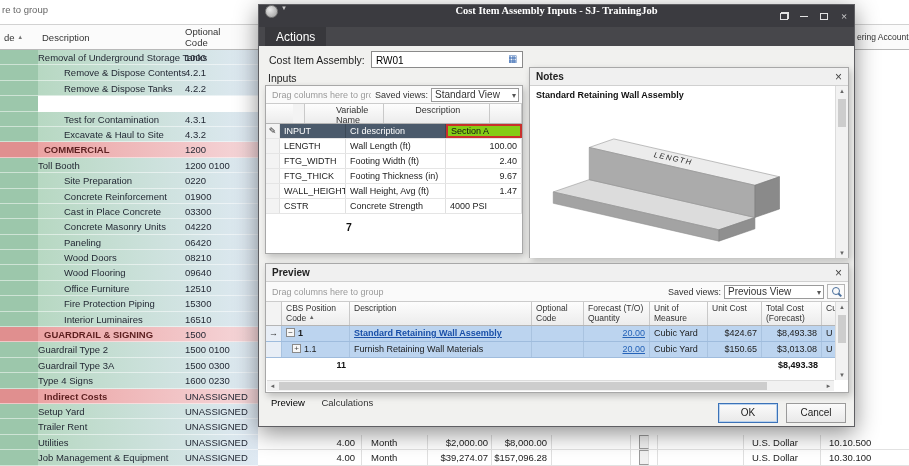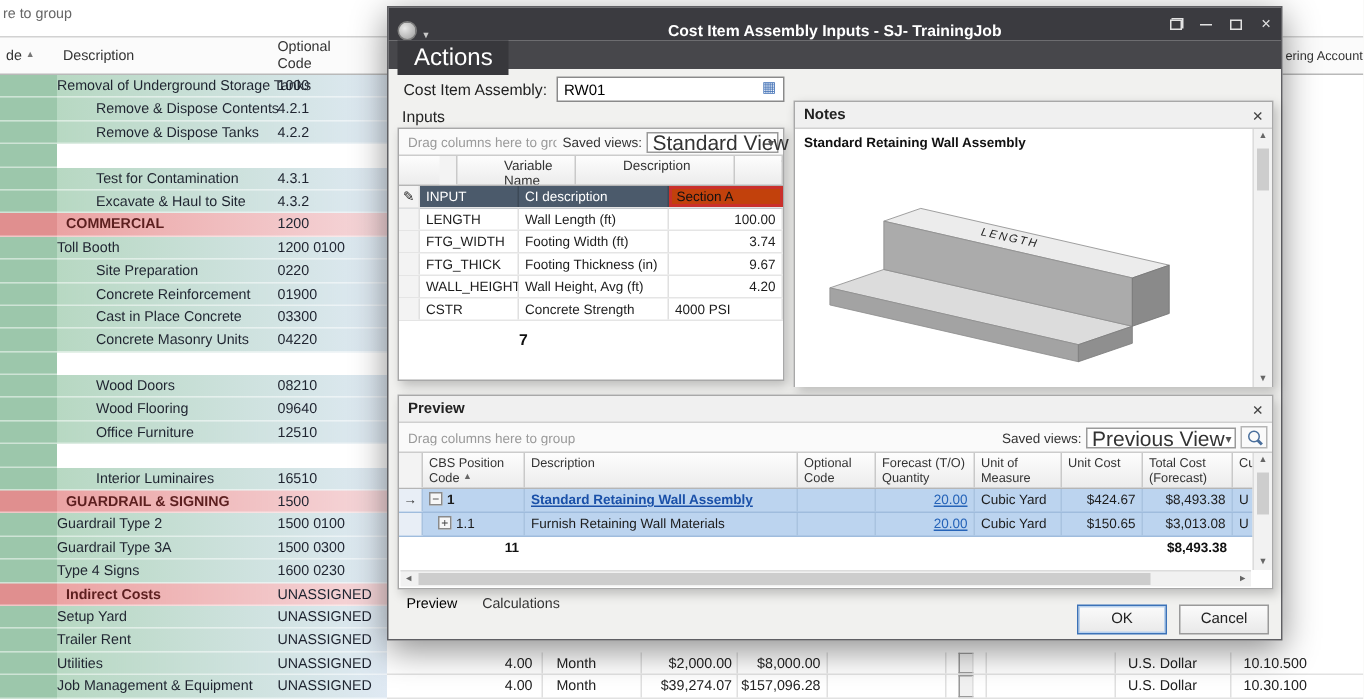--- a/index.html
+++ b/index.html
@@ -40,72 +40,72 @@
   .e-gap1  { width:79px; }
   .e-chk   { width:27px; display:flex !important; align-items:center; justify-content:center; }
   .cb { width:10px; height:10px; border:1px solid #9a9a9a; background:#f1f1f1; }
   .e-gap2  { width:86px; }
   .e-curr  { width:77px; padding-left:8px; }
   .e-acct  { flex:1; padding-left:8px; border-right:none !important; }
 
   
   .dialog { position:absolute; left:258px; top:4px; width:597px; height:423px;
     background:#f1f1ef; border:1px solid #5f5f63; box-shadow:0 6px 22px rgba(0,0,0,.45); z-index:10; }
-  .titlebar { position:absolute; left:0; top:0; right:0; height:22px; background:#3b3b40; display:flex; align-items:flex-end; }
+  .titlebar { position:absolute; left:0; top:0; right:0; height:22px; background:#3b3b40; display:flex; align-items:flex-start;font-family:Liberation Serif, serif; }
   .app-icon { width:13px; height:13px; border-radius:50%; margin-left:6px;
     background:radial-gradient(circle at 35% 35%, #e9e9e9, #9b9b9b); border:1px solid #7d7d7d; }
   .app-caret { color:#c9c9c9; font-size:6px; margin-left:3px; }
   .title-text { position:absolute; left:0; right:0; text-align:center; color:#fff; font-size:10.5px; font-weight:700; }
   .win-btns { margin-left:auto; display:flex; align-items:center; height:100%; }
   .win-btn { width:20px; height:100%; display:flex; align-items:center; justify-content:center; color:#e3e3e3; font-size:11px; cursor:default; }
   .ic-box { width:8px; height:7px; border:1px solid #e3e3e3; display:inline-block; }
   .ic-min { width:8px; height:1px; background:#e3e3e3; display:inline-block; }
   .ic-pop { position:relative; width:9px; height:8px; }
   .ic-pop::before { content:""; position:absolute; right:0; top:0; width:6px; height:5px; border:1px solid #e3e3e3; }
   .ic-pop::after  { content:""; position:absolute; left:0; bottom:0; width:6px; height:5px; border:1px solid #e3e3e3; background:#3b3b40; }
   .actionsbar { position:absolute; left:0; top:22px; right:0; height:19px; background:#47474b; }
-  .actions-tab { display:inline-block; margin-left:6px; padding:3px 11px 2px; color:#fff; font-size:16px; background:#38383c; }
+  .actions-tab { display:inline-block; margin-left:6px; padding:3px 11px 2px; color:#fff; font-size:12px; background:#38383c; }
 
   .asm-label { position:absolute; left:10px; top:49px; font-size:10.5px; color:#222; }
   .asm-box { position:absolute; left:112px; top:46px; width:152px; height:17px; background:#fff;
     border:1px solid #8a8a8a; font-size:10px; padding:1px 16px 0 4px; font-family:inherit; }
   .asm-icon { position:absolute; left:249px; top:48px; font-size:10px; color:#3f6fb5; }
   .inputs-label { position:absolute; left:9px; top:67px; font-size:10.5px; color:#222; }
 
   .panel { background:#fff; border:1px solid #a8a8a8; box-shadow:2px 3px 7px rgba(0,0,0,.22); position:absolute; }
   .panel-head { height:18px; background:#f0f0f0; border-bottom:1px solid #d0d0d0; display:flex; align-items:center;
     font-size:10px; font-weight:700; color:#222; padding:0 6px; }
   .panel-close { margin-left:auto; color:#444; font-size:12px; font-weight:400; line-height:1; cursor:default; }
 
   
   .inputs-panel { left:6px; top:80px; width:258px; height:169px; }
   .grid-toolbar { height:18px; display:flex; align-items:center; background:#fafafa; border-bottom:1px solid #cccccc;
     font-size:9px; color:#333; padding:0 3px 0 6px; }
   .group-hint { color:#9a9a9a; flex:1; white-space:nowrap; overflow:hidden; }
   .sv-label { margin:0 3px 0 4px; white-space:nowrap; }
-  .combo { background:#fff; border:1px solid #9a9a9a; height:14px; line-height:12px; font-size:14px; padding:0 12px 0 3px;
+  .combo { background:#fff; border:1px solid #9a9a9a; height:14px; line-height:12px; font-size:10px; padding:0 12px 0 3px;
     position:relative; white-space:nowrap; }
   .combo::after { content:"▾"; position:absolute; right:2px; top:1px; font-size:8px; color:#555; }
   .in-combo { width:88px; }
 
   .in-grid-head { display:flex; height:20px; background:linear-gradient(#fdfdfd,#ececec); border-bottom:1px solid #b5b5b5;
     font-size:9px; color:#333; line-height:1.1; }
   .in-grid-head > div { border-right:1px solid #c9c9c9; padding:2px 0 16px 4px; overflow:hidden;margin-left:27px; }
   .in-ind { width:14px; background:#f3f3f3; }
   .in-name { width:66px; }
   .in-desc { width:100px; }
   .in-val  { flex:1; }
   .in-row { display:flex; height:15px; line-height:14px; font-size:9px; color:#1c1c1c; border-bottom:1px solid #e5e5e5; }
   .in-row > div { border-right:1px solid #e0e0e0; padding:0 4px; overflow:hidden; white-space:nowrap; }
   .in-row .in-ind { padding:0; text-align:center; font-size:9px; }
   .in-row.sel { background:#4b5a6b; color:#fff; }
   .in-row.sel > .in-name, .in-row.sel > .in-desc { border-right-color:#3c4957; }
   .in-row.sel .in-ind { background:#f3f3f3; color:#222; }
   .in-val.right { text-align:right; }
-  .in-row.sel .in-val { background:#c2410c; color:#111; border:2px solid #c9302c; line-height:10px; padding:0 3px; }
+  .in-row.sel .in-val { background:#84cc16; color:#111; border:2px solid #c9302c; line-height:10px; padding:0 3px; }
   .in-count { margin:7px 0 0 80px; font-size:10.5px; font-weight:700; color:#111; }
 
   
   .notes-panel { left:270px; top:62px; width:320px; height:191px; }
   .notes-body { position:relative; height:172px; background:#fff; overflow:hidden; }
   .notes-title { font-size:9px; font-weight:700; color:#111; padding:4px 0 0 6px; }
   .notes-img { margin:2px 0 0 6px; }
   .vscroll { position:absolute; top:0; right:0; bottom:0; width:13px; background:#f2f2f2; border-left:1px solid #dcdcdc;
     font-size:6px; color:#666; text-align:center; }
   .vscroll .arr-up { position:absolute; top:2px; left:0; right:0; }
@@ -282,20 +282,24 @@
         <div class="bg-c-code"></div>
         <div class="bg-c-main">
           <span class="bg-desc">Concrete Masonry Units</span>
           <span class="bg-code">04220</span>
         </div>
 
       </div>
 
       <div class="bg-row t-l2">
         <div class="bg-c-code"></div>
+        <div class="bg-c-main">
+          <span class="bg-desc">Paneling</span>
+          <span class="bg-code">06420</span>
+        </div>
 
       </div>
 
       <div class="bg-row t-l2">
         <div class="bg-c-code"></div>
         <div class="bg-c-main">
           <span class="bg-desc">Wood Doors</span>
           <span class="bg-code">08210</span>
         </div>
 
@@ -314,20 +318,24 @@
         <div class="bg-c-code"></div>
         <div class="bg-c-main">
           <span class="bg-desc">Office Furniture</span>
           <span class="bg-code">12510</span>
         </div>
 
       </div>
 
       <div class="bg-row t-l2">
         <div class="bg-c-code"></div>
+        <div class="bg-c-main">
+          <span class="bg-desc">Fire Protection Piping</span>
+          <span class="bg-code">15300</span>
+        </div>
 
       </div>
 
       <div class="bg-row t-l2">
         <div class="bg-c-code"></div>
         <div class="bg-c-main">
           <span class="bg-desc">Interior Luminaires</span>
           <span class="bg-code">16510</span>
         </div>
 
@@ -495,35 +503,35 @@
             <div class="in-ind"></div>
             <div class="in-name">LENGTH</div>
             <div class="in-desc">Wall Length (ft)</div>
             <div class="in-val right">100.00</div>
           </div>
 
           <div class="in-row">
             <div class="in-ind"></div>
             <div class="in-name">FTG_WIDTH</div>
             <div class="in-desc">Footing Width (ft)</div>
-            <div class="in-val right">3.74</div>
+            <div class="in-val right">2.40</div>
           </div>
 
           <div class="in-row">
             <div class="in-ind"></div>
             <div class="in-name">FTG_THICK</div>
             <div class="in-desc">Footing Thickness (in)</div>
             <div class="in-val right">9.67</div>
           </div>
 
           <div class="in-row">
             <div class="in-ind"></div>
             <div class="in-name">WALL_HEIGHT</div>
             <div class="in-desc">Wall Height, Avg (ft)</div>
-            <div class="in-val right">4.20</div>
+            <div class="in-val right">1.47</div>
           </div>
 
 
           <div class="in-row">
             <div class="in-ind"></div>
             <div class="in-name">CSTR</div>
             <div class="in-desc">Concrete Strength</div>
             <div class="in-val">4000 PSI</div>
           </div>
         </div>

